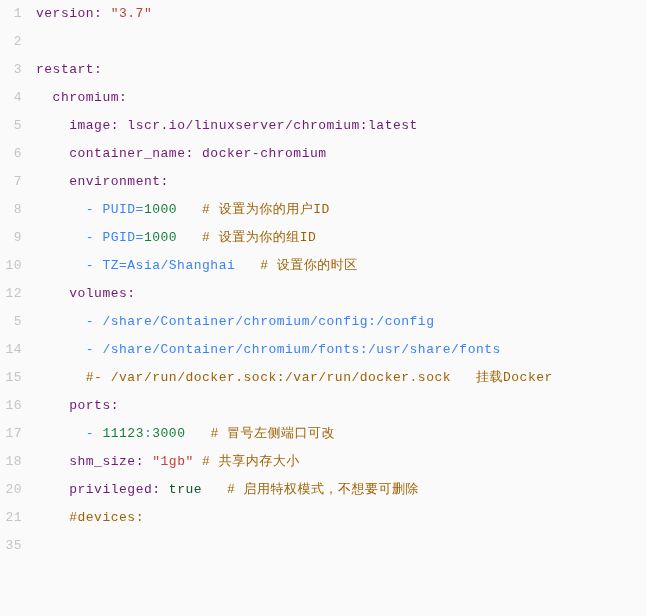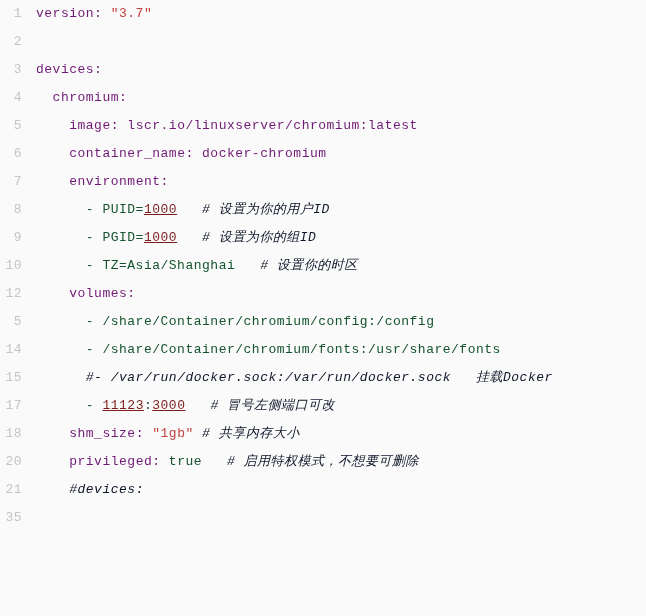--- a/index.html
+++ b/index.html
@@ -28,41 +28,42 @@
     color: #c5c5c5;
     flex-shrink: 0;
     user-select: none;
   }
   .code {
     flex: 1;
     white-space: pre;
   }
   .key { color: #701a75; }
   .str { color: #c2413f; }
-  .num { color: #7f1d1d; text-decoration: underline; }
+  .num { color: #15803d; }
   .bool { color: #14532d; }
-  .comment { color: #0f172a; font-style: italic; }
-  .plain { color: #14532d; }
+  .comment { color: #a16207; }
+  .plain { color: #3b82f6; }
 </style>
 </head>
 <body>
 
 <div class="editor" id="editor">
     <div class="line"><div class="gutter">1</div><div class="code"><span class="key">version: </span><span class="str">"3.7"</span></div></div>
     <div class="line"><div class="gutter">2</div><div class="code"></div></div>
-    <div class="line"><div class="gutter">3</div><div class="code"><span class="key">devices:</span></div></div>
+    <div class="line"><div class="gutter">3</div><div class="code"><span class="key">restart:</span></div></div>
     <div class="line"><div class="gutter">4</div><div class="code"><span class="plain">  </span><span class="key">chromium:</span></div></div>
     <div class="line"><div class="gutter">5</div><div class="code"><span class="plain">    </span><span class="key">image: lscr.io/linuxserver/chromium:latest</span></div></div>
     <div class="line"><div class="gutter">6</div><div class="code"><span class="plain">    </span><span class="key">container_name: docker-chromium</span></div></div>
     <div class="line"><div class="gutter">7</div><div class="code"><span class="plain">    </span><span class="key">environment:</span></div></div>
     <div class="line"><div class="gutter">8</div><div class="code"><span class="plain">      - PUID=</span><span class="num">1000</span><span class="plain">   </span><span class="comment"># 设置为你的用户ID</span></div></div>
     <div class="line"><div class="gutter">9</div><div class="code"><span class="plain">      - PGID=</span><span class="num">1000</span><span class="plain">   </span><span class="comment"># 设置为你的组ID</span></div></div>
     <div class="line"><div class="gutter">10</div><div class="code"><span class="plain">      - TZ=Asia/Shanghai   </span><span class="comment"># 设置你的时区</span></div></div>
     <div class="line"><div class="gutter">12</div><div class="code"><span class="plain">    </span><span class="key">volumes:</span></div></div>
     <div class="line"><div class="gutter">5</div><div class="code"><span class="plain">      - /share/Container/chromium/config:/config</span></div></div>
     <div class="line"><div class="gutter">14</div><div class="code"><span class="plain">      - /share/Container/chromium/fonts:/usr/share/fonts</span></div></div>
     <div class="line"><div class="gutter">15</div><div class="code"><span class="plain">      </span><span class="comment">#- /var/run/docker.sock:/var/run/docker.sock   挂载Docker</span></div></div>
+    <div class="line"><div class="gutter">16</div><div class="code"><span class="plain">    </span><span class="key">ports:</span></div></div>
     <div class="line"><div class="gutter">17</div><div class="code"><span class="plain">      - </span><span class="num">11123</span><span class="plain">:</span><span class="num">3000</span><span class="plain">   </span><span class="comment"># 冒号左侧端口可改</span></div></div>
     <div class="line"><div class="gutter">18</div><div class="code"><span class="plain">    </span><span class="key">shm_size: </span><span class="str">"1gb"</span><span class="plain"> </span><span class="comment"># 共享内存大小</span></div></div>
     <div class="line"><div class="gutter">20</div><div class="code"><span class="plain">    </span><span class="key">privileged: </span><span class="bool">true</span><span class="plain">   </span><span class="comment"># 启用特权模式，不想要可删除</span></div></div>
     <div class="line"><div class="gutter">21</div><div class="code"><span class="plain">    </span><span class="comment">#devices:</span></div></div>
     <div class="line"><div class="gutter">35</div><div class="code"><span class="plain">    </span></div></div>
   </div>
 
 </body></html>

